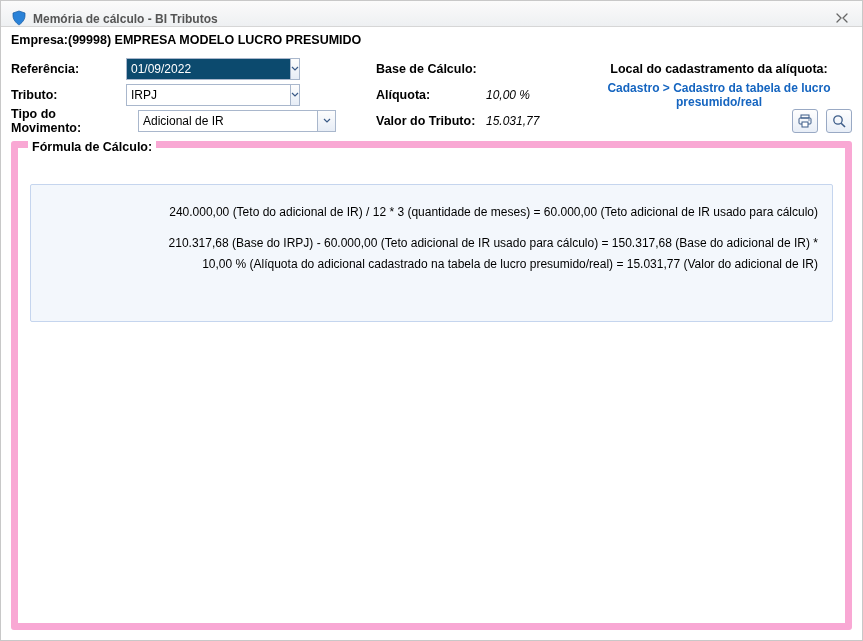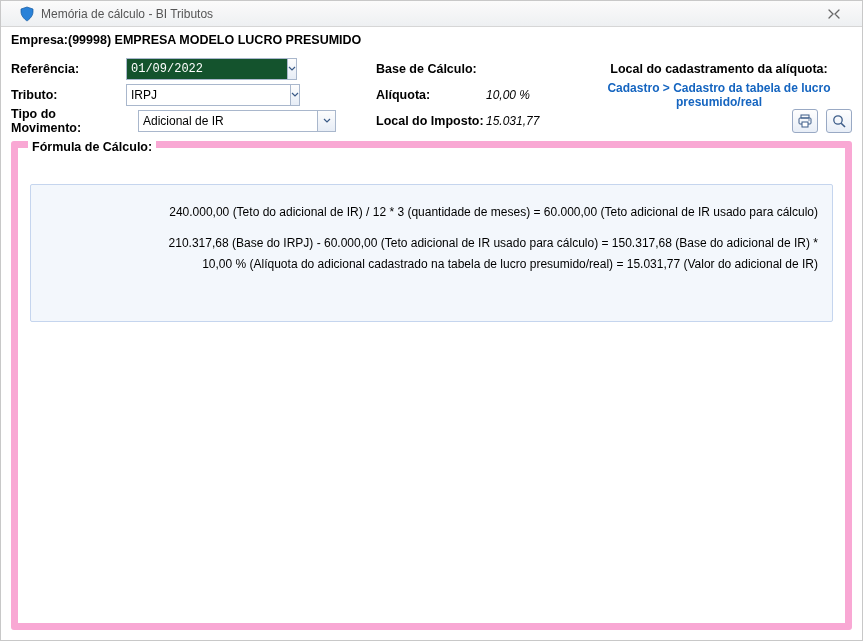--- a/index.html
+++ b/index.html
@@ -18,22 +18,23 @@
       border: 1px solid #c8c8c8;
       display: flex;
       flex-direction: column;
       background: #fff;
     }
     .titlebar {
       height: 26px;
       background: linear-gradient(#fbfbfb, #eef0f2);
       border-bottom: 1px solid #d6d6d6;
       display: flex;
-      align-items: center;
-      padding: 0 18px;
+      align-items: flex-end;
+      padding: 0 10px;
+      font-weight: bold;
     }
     .titlebar .app-icon {
       width: 16px; height: 16px;
       display: flex; align-items: center; justify-content: center;
       margin-right: 6px;
     }
     .titlebar .title-text {
       font-size: 12px;
       color: #555;
     }
@@ -77,23 +78,22 @@
       flex: 1;
       height: 22px;
       border: 1px solid #a9b7cc;
       background: #fff;
       font: inherit;
       padding: 0 4px;
       color: #000;
       outline: none;
     }
     .combo .combo-input.selected-blue {
-      background: #14532d;
+      background: #0c4a6e;
       color: #fff;
-      font-family: Liberation Mono, monospace;
     }
     .combo .combo-btn {
       width: 18px;
       border: 1px solid #a9b7cc;
       border-left: none;
       background: linear-gradient(#fdfdfd, #e7edf6);
       display: flex; align-items: center; justify-content: center;
       cursor: pointer;
     }
     .combo-wide { width: 210px; padding-left: 12px; }
@@ -224,21 +224,21 @@
         <div class="combo combo-wide">
           <input class="combo-input" readonly="" value="Adicional de IR" style="">
           <div class="combo-btn">
             <svg width="8" height="6" viewBox="0 0 8 6">
                 <path d="M1 1 L4 4 L7 1" fill="none" stroke="#3a5a86" stroke-width="1.2"></path>
               </svg>
           </div>
         </div>
       </div>
       <span></span>
-      <span class="label">Local do Imposto:</span>
+      <span class="label">Valor do Tributo:</span>
       <span class="val-col">15.031,77</span>
       <div class="toolbar-right">
         <div class="icon-btn">
           <svg width="16" height="16" viewBox="0 0 16 16">
             <rect x="4" y="2" width="8" height="3" fill="none" stroke="#3c5c88" stroke-width="1"></rect>
             <rect x="2" y="5" width="12" height="6" rx="1" fill="none" stroke="#3c5c88" stroke-width="1"></rect>
             <rect x="5" y="9" width="6" height="5" fill="#fff" stroke="#3c5c88" stroke-width="1"></rect>
             <circle cx="12" cy="7" r="0.7" fill="#3c5c88"></circle>
           </svg>
         </div>

